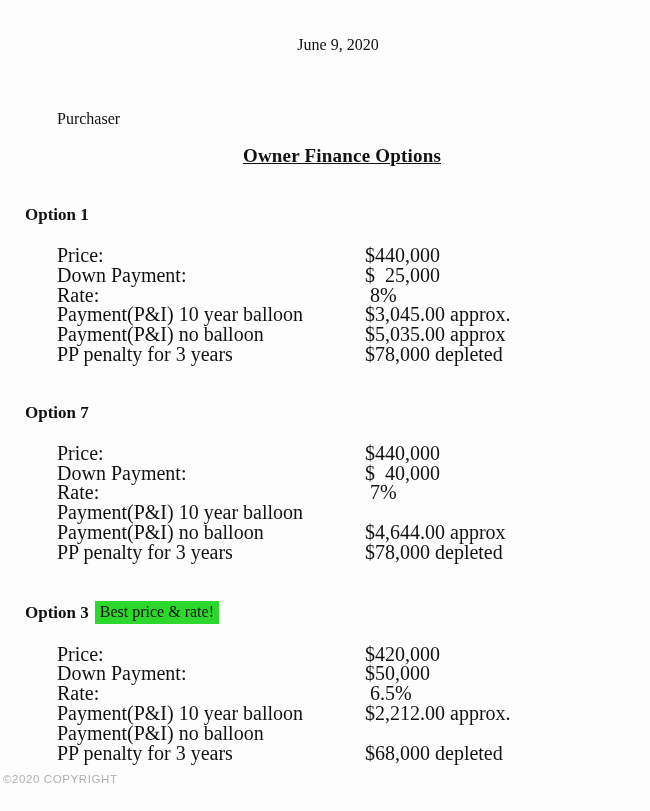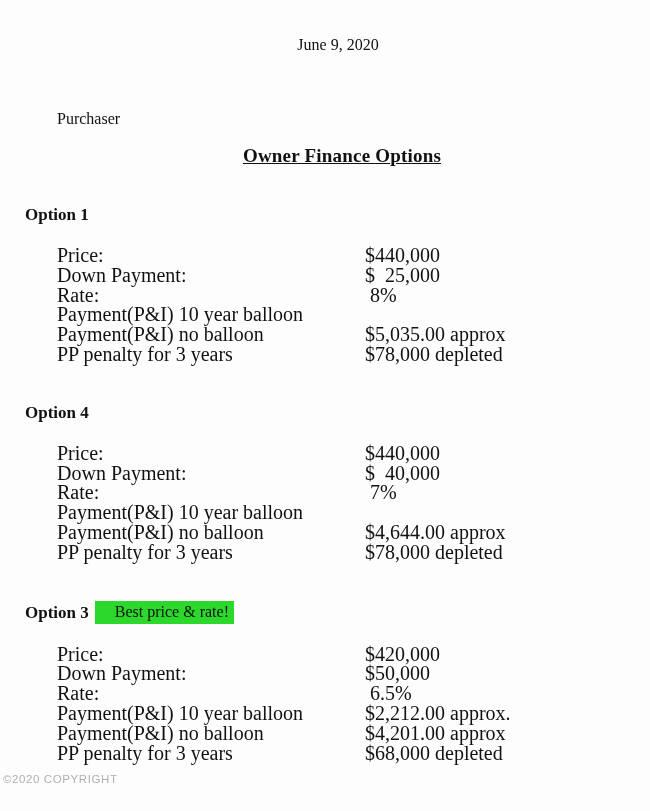--- a/index.html
+++ b/index.html
@@ -45,21 +45,21 @@
   .section-heading {
     margin-left: 25px;
     font-size: 17px;
     font-weight: bold;
   }
   .badge {
     display: inline-block;
     font-size: 16px;
     font-weight: normal;
     background: var(--highlight);
-    padding: 2px 5px 3px 20px;
+    padding: 2px 5px 3px 5px;
     margin-left: 6px;
     vertical-align: 1px;
   }
   .rows { margin-top: 21px; }
   .row {
     display: flex;
     margin-left: 57px;
     line-height: 19.8px;
     font-size: 20px;
   }
@@ -102,35 +102,36 @@
       <div class="row">
         <span class="lbl">Down Payment:</span>
         <span class="val">$  25,000</span>
       </div>
       <div class="row">
         <span class="lbl">Rate:</span>
         <span class="val"> 8%</span>
       </div>
       <div class="row">
         <span class="lbl">Payment(P&amp;I) 10 year balloon</span>
+        <span class="val">$3,045.00 approx.</span>
       </div>
       <div class="row">
         <span class="lbl">Payment(P&amp;I) no balloon</span>
         <span class="val">$5,035.00 approx</span>
       </div>
       <div class="row">
         <span class="lbl">PP penalty for 3 years</span>
         <span class="val">$78,000 depleted</span>
       </div>
     </div>
   </section>
 
   <section class="section">
     <div class="section-heading">
-      <span>Option 4</span>
+      <span>Option 7</span>
     </div>
     <div class="rows">
       <div class="row">
         <span class="lbl">Price:</span>
         <span class="val">$440,000</span>
       </div>
       <div class="row">
         <span class="lbl">Down Payment:</span>
         <span class="val">$  40,000</span>
       </div>
@@ -168,21 +169,20 @@
       <div class="row">
         <span class="lbl">Rate:</span>
         <span class="val"> 6.5%</span>
       </div>
       <div class="row">
         <span class="lbl">Payment(P&amp;I) 10 year balloon</span>
         <span class="val">$2,212.00 approx.</span>
       </div>
       <div class="row">
         <span class="lbl">Payment(P&amp;I) no balloon</span>
-        <span class="val">$4,201.00 approx</span>
       </div>
       <div class="row">
         <span class="lbl">PP penalty for 3 years</span>
         <span class="val">$68,000 depleted</span>
       </div>
     </div>
   </section>
 
   <div class="watermark">©2020 COPYRIGHT</div>
 

